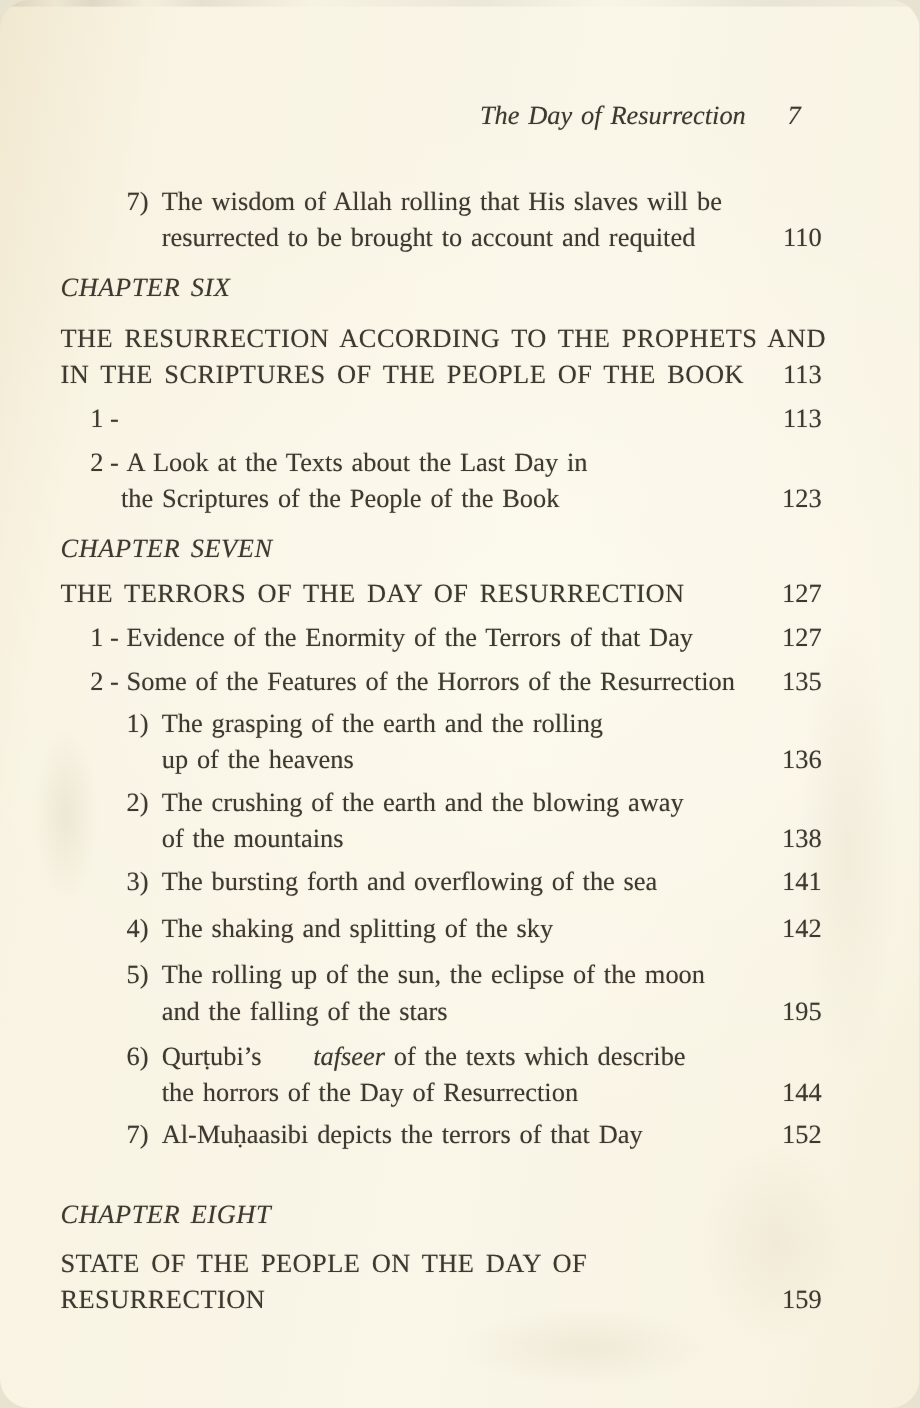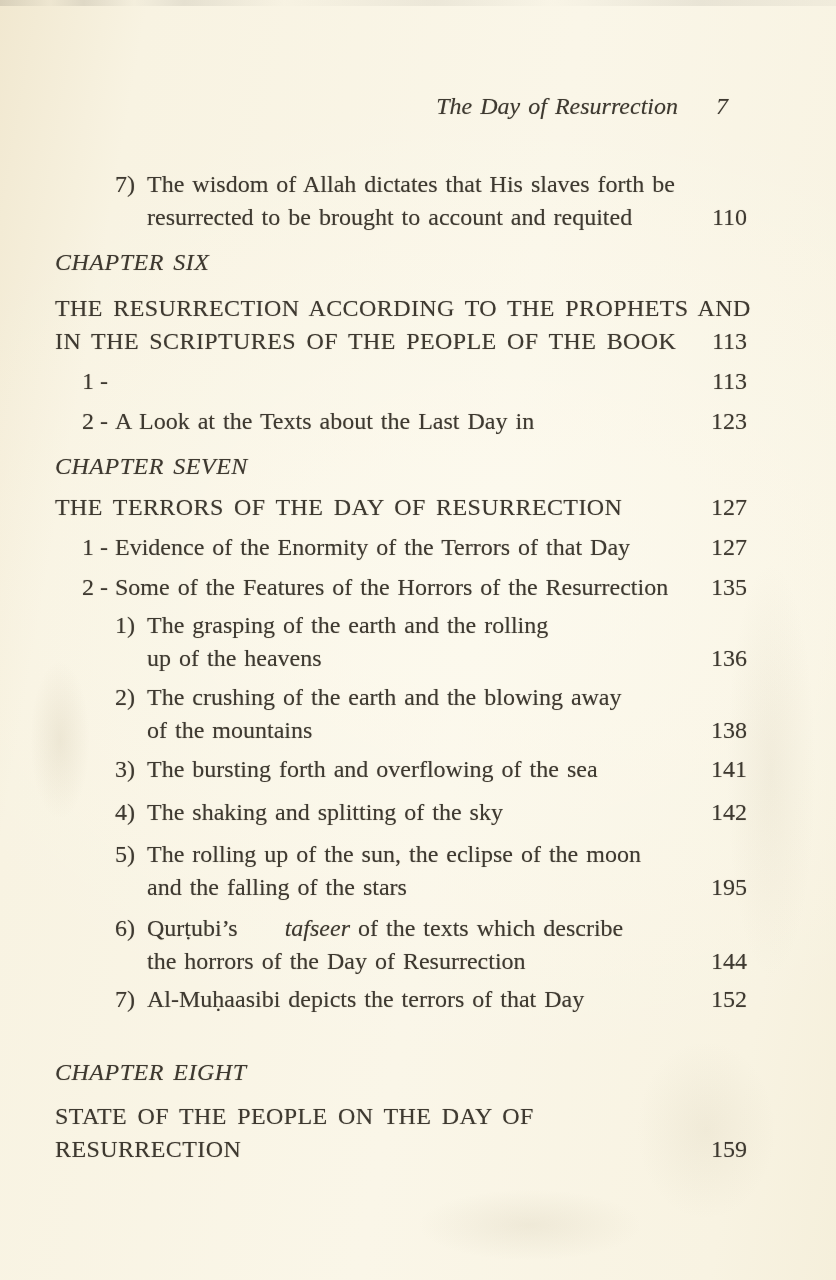--- a/index.html
+++ b/index.html
@@ -17,20 +17,21 @@
   .page {
     position: relative;
     width: 836px; height: 1280px;
     overflow: hidden;
     color: var(--ink);
     background:
       radial-gradient(ellipse 900px 700px at 60% 45%, rgba(255,253,244,0.5), rgba(255,253,244,0) 70%),
       linear-gradient(100deg, var(--paper-edge) 0%, var(--paper) 14%, #faf6e8 55%, var(--paper) 88%, #f5efdb 100%);
     text-shadow: 0 0 1px rgba(62,57,48,0.42);
     font-size: 24px;
+    border-radius: 27px;
   }
   .top-edge {
     position: absolute; top: 0; left: 0; width: 100%; height: 6px;
     background: linear-gradient(90deg,
       rgba(110,105,92,0.35) 0%, rgba(110,105,92,0.08) 6%,
       rgba(110,105,92,0.30) 10%, rgba(110,105,92,0.05) 16%,
       rgba(110,105,92,0.25) 22%, rgba(110,105,92,0.02) 34%,
       rgba(110,105,92,0.18) 52%, rgba(110,105,92,0.02) 66%,
       rgba(110,105,92,0.22) 84%, rgba(110,105,92,0.10) 100%);
     opacity: 0.55;
@@ -88,21 +89,21 @@
   <div class="content">
 
     <div class="running-header">
       <span class="rh-title">The Day of Resurrection</span>
       <span class="rh-num">7</span>
     </div>
 
     <div class="row item item-paren" style="margin-top:45px">
       <span class="marker">7)</span>
       <div>
-        <div class="line">The wisdom of Allah dictates that His slaves forth be</div>
+        <div class="line">The wisdom of Allah rolling that His slaves will be</div>
         <div class="line line2">resurrected to be brought to account and requited</div>
       </div>
       <span class="pnum">110</span>
     </div>
 
     <div class="row chapter-label" style="margin-top:12px">
       <span>CHAPTER SIX</span>
     </div>
 
     <div class="row title-row" style="margin-top:13px">
@@ -115,20 +116,21 @@
 
     <div class="row item item-dash" style="margin-top:7px">
       <span class="marker">1 -</span>
       <span class="pnum">113</span>
     </div>
 
     <div class="row item item-dash" style="margin-top:7px">
       <span class="marker">2 -</span>
       <div>
         <div class="line">A Look at the Texts about the Last Day in</div>
+        <div class="line line2">the Scriptures of the People of the Book</div>
       </div>
       <span class="pnum">123</span>
     </div>
 
     <div class="row chapter-label" style="margin-top:12px">
       <span>CHAPTER SEVEN</span>
     </div>
 
     <div class="row title-row" style="margin-top:8px">
       <div>

